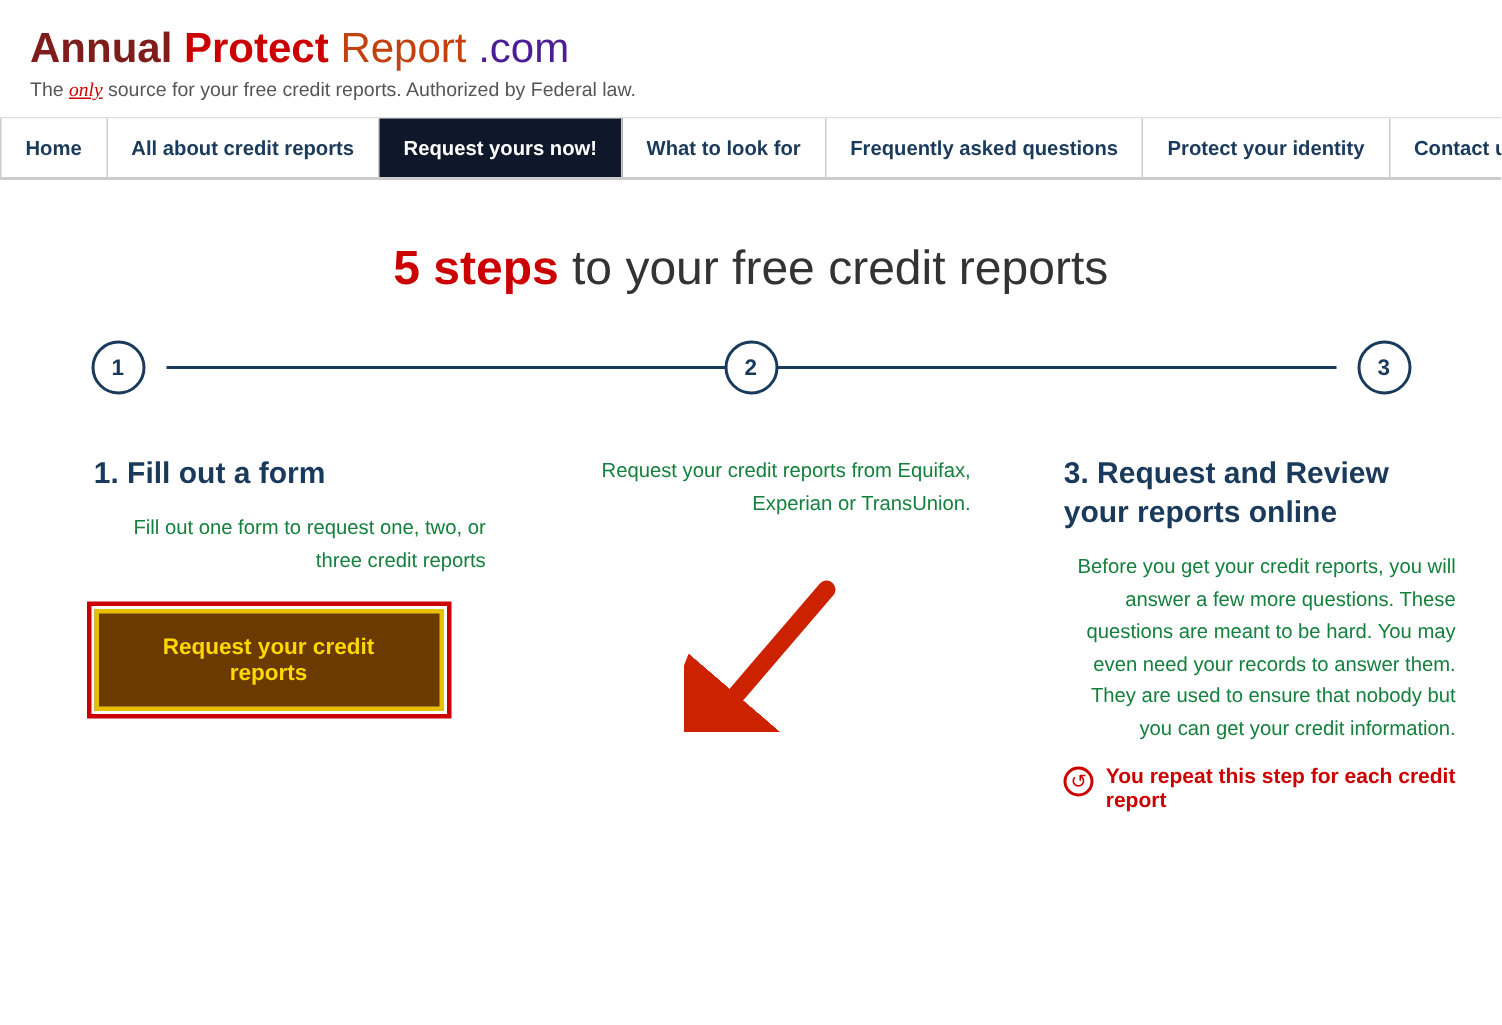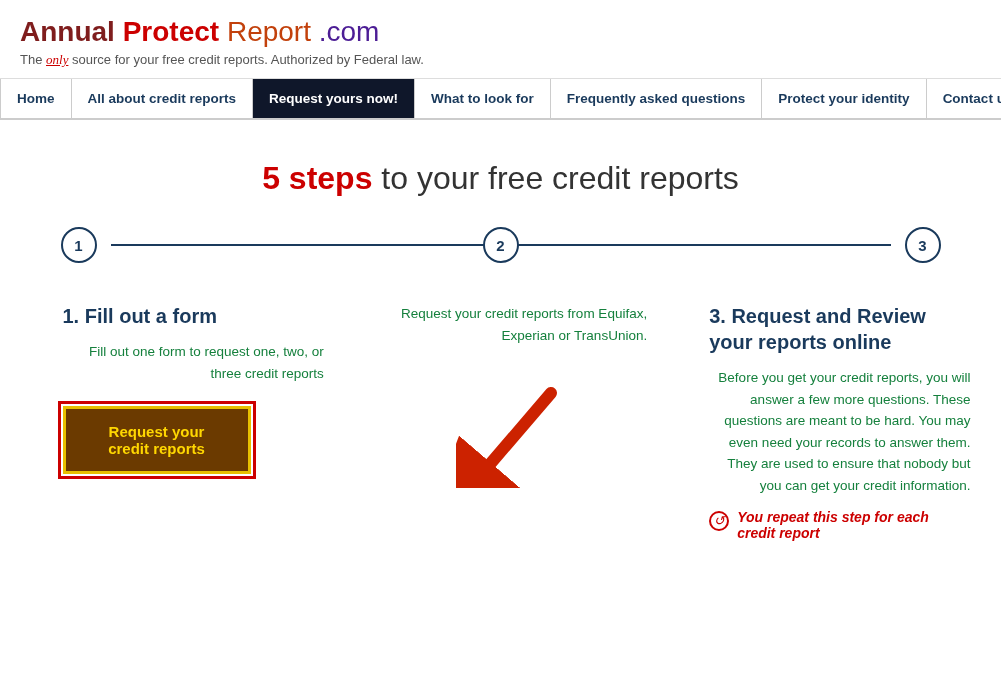--- a/index.html
+++ b/index.html
@@ -54,30 +54,30 @@
     .col { flex: 1; margin-left: 32px; }
 
     .col h2 { font-size: 20px; font-weight: bold; color: #1a3a5c; margin-bottom: 12px; line-height: 1.3; }
     .col p { font-size: 13.5px; line-height: 1.6; color: #15803d; margin-bottom: 12px; text-align: right; }
 
     
     .request-btn {
       display: inline-block; background: #6b3a00; color: #ffd700;
       font-size: 15px; font-weight: bold; padding: 14px 24px;
       border: 3px solid #e8c000; cursor: pointer; text-align: center;
-      width: 188px; margin-top: 10px;
+      width: 233px; margin-top: 10px;
       outline: 3px solid #c00; outline-offset: 2px;
     }
 
     
     .arrow-container { text-align: center; padding-top: 10px; }
     .arrow-svg { width: 120px; height: 120px; }
 
     
-    .repeat-notice { display: flex; align-items: flex-start; gap: 8px; margin-top: 8px; font-style: italic; }
+    .repeat-notice { display: flex; align-items: flex-start; gap: 8px; margin-top: 8px; }
     .repeat-icon { width: 20px; height: 20px; border: 2px solid #c00; border-radius: 50%; flex-shrink: 0; margin-top: 2px; display: flex; align-items: center; justify-content: center; }
     .repeat-icon::after { content: '↺'; color: #c00; font-size: 13px; }
     .repeat-text { color: #c00; font-weight: bold; font-size: 14px; }
   </style>
 </head>
 <body>
 
 <div class="header">
   <div class="logo">
     <span class="logo-annual">Annual</span>

